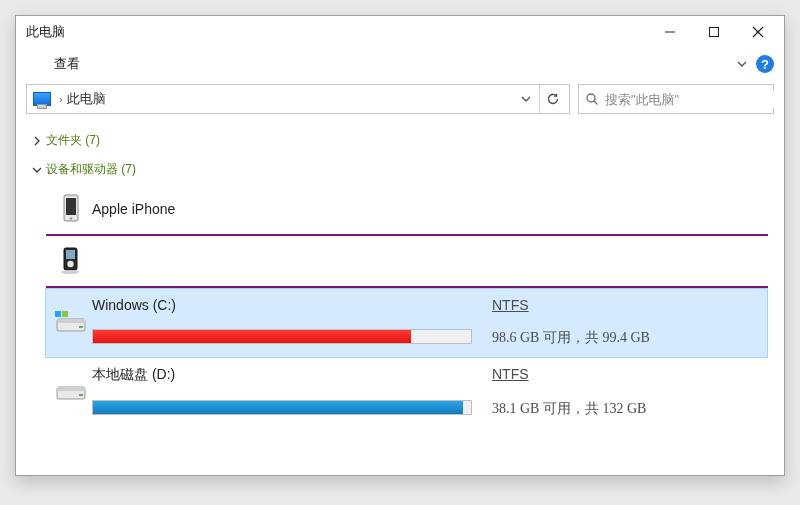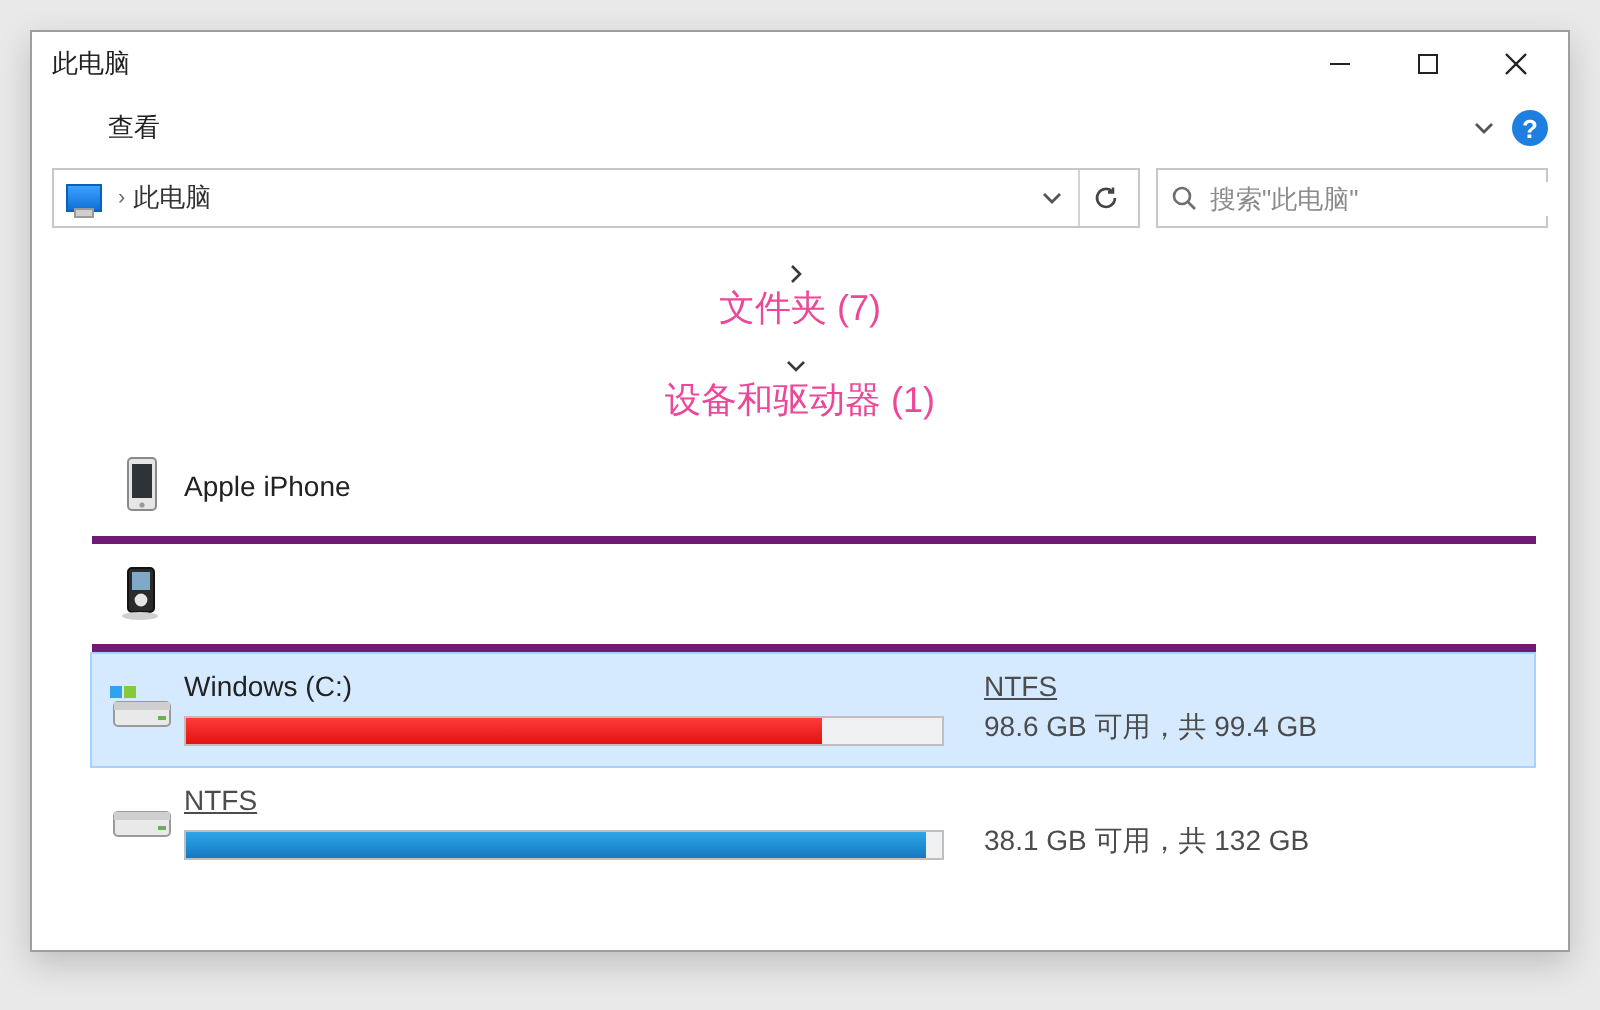--- a/index.html
+++ b/index.html
@@ -113,32 +113,31 @@
     flex: 1; font-size: 13px;
     color: #333;
     font-family: inherit;
   }
   .search-box input::placeholder { color: #8b8b8b; }
   .search-icon { width: 18px; display:flex; align-items:center; justify-content:center; color:#6e6e6e; margin-right:4px;}
   
   .content { flex:1; overflow:hidden; padding: 6px 16px 0 16px; }
   .group-header {
     display: flex; align-items: center;
-    color: #ec4899;
-    font-size: 18px;
+    color: #4d7c0f;
+    font-size: 12px;
     padding: 6px 0;
     cursor: default;
-    flex-direction: column;
   }
   .group-header .tri { width: 14px; color:#3a3a3a; font-size:10px; }
   .group-header .lbl { }
   .item {
     display:flex; align-items:center;
     padding: 10px 4px;
-    border-bottom: 4px solid #701a75;
+    border-bottom: 2px solid #701a75;
     margin-left: 14px;
   }
   .item .icon-slot {
     width: 42px; display:flex; align-items:center; justify-content:center;
   }
   .item .info { flex:1; }
   .item .name { color:#222; }
   .drive {
     display:flex; align-items:center;
     padding: 8px 4px 10px 4px;
@@ -147,21 +146,21 @@
   .drive.selected {
     background: #d6eaff;
     border: 1px solid #a6d2ff;
     margin-left: 13px;
   }
   .drive .icon-slot { width:42px; display:flex; align-items:center; justify-content:center; }
   .drive .dblock { flex:1; display:flex; flex-direction:column; }
   .drive .row1 { display:flex; }
   .drive .dname { width: 400px; color:#222; }
   .drive .fs { color:#4c4c4c;text-decoration:underline; }
-  .drive .row2 { display:flex; align-items:flex-end; margin-top:4px; }
+  .drive .row2 { display:flex; align-items:flex-start; margin-top:16px;font-family:Liberation Serif, serif; }
   .bar {
     width: 380px; height: 15px;
     border: 1px solid #bfbfbf;
     background: #eef0f1;
     margin-right: 20px;
     position: relative;
   }
   .bar .fill { position:absolute; left:0; top:0; bottom:0; }
   .bar.red .fill { background: linear-gradient(#ff3a3a,#e21212); }
   .bar.blue .fill { background: linear-gradient(#2ea6e8,#1479c0); }
@@ -245,21 +244,21 @@
       </span>
       <span class="lbl">文件夹 (7)</span>
     </div>
 
     <div class="group-header">
       <span class="tri">
         <svg width="10" height="10" viewBox="0 0 10 10">
             <polyline points="1,3 5,7 9,3" fill="none" stroke="#3a3a3a" stroke-width="1.3"></polyline>
           </svg>
       </span>
-      <span class="lbl">设备和驱动器 (1)</span>
+      <span class="lbl">设备和驱动器 (7)</span>
     </div>
 
     <div class="item">
       <div class="icon-slot">
         <span>
           <svg width="22" height="30" viewBox="0 0 22 30">
             <rect x="4" y="1" width="14" height="26" rx="2" fill="#e6e6e6" stroke="#8a8a8a"></rect>
             <rect x="6" y="4" width="10" height="17" fill="#2f3336"></rect>
             <circle cx="11" cy="24.5" r="1.3" fill="#9a9a9a"></circle>
           </svg>
@@ -315,20 +314,21 @@
         <span>
           <svg width="32" height="26" viewBox="0 0 32 26">
             <rect x="2" y="8" width="28" height="12" rx="2" fill="#e9e9e9" stroke="#9a9a9a"></rect>
             <rect x="2" y="8" width="28" height="4" fill="#cfcfcf"></rect>
             <rect x="24" y="15" width="4" height="2" fill="#6aaf5a"></rect>
           </svg>
         </span>
       </div>
       <div class="dblock">
         <div class="row1">
+          <div class="dname">本地磁盘 (D:)</div>
           <div class="fs">NTFS</div>
         </div>
         <div class="row2">
           <div class="bar blue">
             <div class="fill" style="width:98%"></div>
           </div>
           <div class="dstats">38.1 GB 可用，共 132 GB</div>
         </div>
       </div>
     </div>

